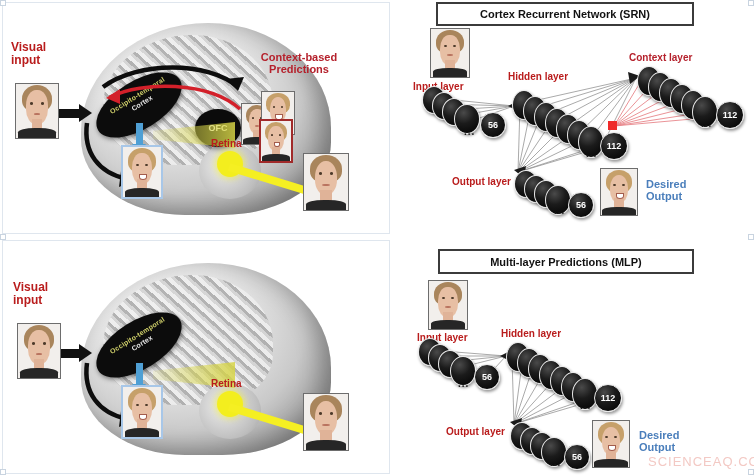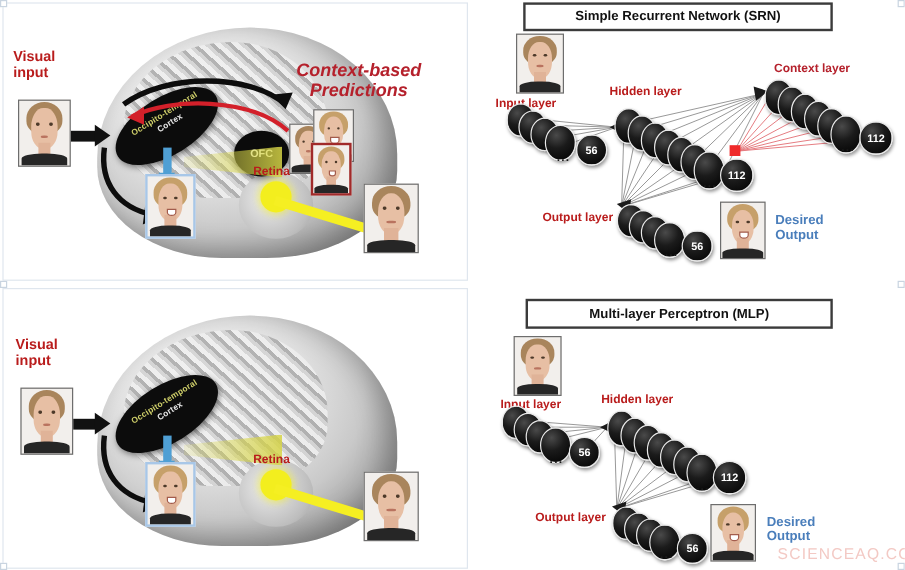--- a/index.html
+++ b/index.html
@@ -123,21 +123,21 @@
                 clip-path:polygon(0% 34%,100% 0%,100% 100%,0% 66%);"></div>
     <div class="beam" style="left:226px;top:160px;width:88px;height:8px;transform:rotate(17deg);"></div>
 
     <div class="bluearrow" style="left:133px;top:120px;height:22px;"></div>
 
     <div class="blackarrow" style="left:55px;top:106px;width:22px;"></div>
   </div>
 
   <div class="lbl" style="left:8px;top:38px;font-size:12px;">Visual
 input</div>
-  <div class="lbl lbl-red" style="left:240px;top:48px;font-size:15px;text-align:center;width:112px;font-style:italic;">Context-based
+  <div class="lbl lbl-red" style="left:240px;top:48px;font-size:11px;text-align:center;width:112px;">Context-based
 Predictions</div>
   <div class="lbl" style="left:208px;top:135px;font-size:10px;">Retina</div>
 
   <div class="face" style="left:12px;top:80px;width:44px;height:56px;">
     <div class="hair"></div>
       <div class="skin"></div>
       <div class="neck"></div>
     <div class="eyeL"></div>
       <div class="eyeR"></div>
       <div class="mouth"></div>
@@ -251,36 +251,36 @@
     <div class="eyeL"></div>
       <div class="eyeR"></div>
       <div class="mouth"></div>
       <div class="shoulder"></div>
   </div>
 </div>
 
 <div class="panel" style="left:396px;top:0px;width:358px;height:234px;">
 
   <div class="title-box" style="left:40px;top:2px;width:254px;height:20px;">
-    <span>Simple Recurrent Network (SRN)</span>
+    <span>Cortex Recurrent Network (SRN)</span>
   </div>
 
   <div class="face" style="left:34px;top:28px;width:40px;height:50px;">
     <div class="hair"></div>
       <div class="skin"></div>
       <div class="neck"></div>
     <div class="eyeL"></div>
       <div class="eyeR"></div>
       <div class="mouth"></div>
       <div class="shoulder"></div>
   </div>
 
   <div class="lbl" style="left:17px;top:81px;font-size:10px;">Input layer</div>
   <div class="lbl" style="left:112px;top:71px;font-size:10px;">Hidden layer</div>
-  <div class="lbl lbl-red" style="left:233px;top:52px;font-size:10px;margin-left:16px;">Context layer</div>
+  <div class="lbl lbl-red" style="left:233px;top:52px;font-size:10px;">Context layer</div>
   <div class="lbl" style="left:56px;top:176px;font-size:10px;">Output layer</div>
 
   <svg style="position:absolute;left:0;top:0;width:358px;height:234px;overflow:visible;">
     <g stroke="#8e8e8e" stroke-width="0.8" fill="none" opacity="0.95">
       <line x1="38" y1="98" x2="118" y2="106"></line>
       <line x1="46" y1="104" x2="118" y2="106"></line>
       <line x1="54" y1="110" x2="118" y2="106"></line>
       <line x1="62" y1="116" x2="118" y2="106"></line>
       <line x1="72" y1="122" x2="118" y2="106"></line>
     </g>
@@ -374,21 +374,21 @@
       <div class="mouth"></div>
       <div class="shoulder"></div>
   </div>
   <div class="lbl lbl-blue" style="left:250px;top:178px;font-size:11px;">Desired
 Output</div>
 </div>
 
 <div class="panel" style="left:396px;top:236px;width:358px;height:239px;">
 
   <div class="title-box" style="left:42px;top:13px;width:252px;height:21px;">
-    <span>Multi-layer Perceptron (MLP)</span>
+    <span>Multi-layer Predictions (MLP)</span>
   </div>
 
   <div class="face" style="left:32px;top:44px;width:40px;height:50px;">
     <div class="hair"></div>
       <div class="skin"></div>
       <div class="neck"></div>
     <div class="eyeL"></div>
       <div class="eyeR"></div>
       <div class="mouth"></div>
       <div class="shoulder"></div>

